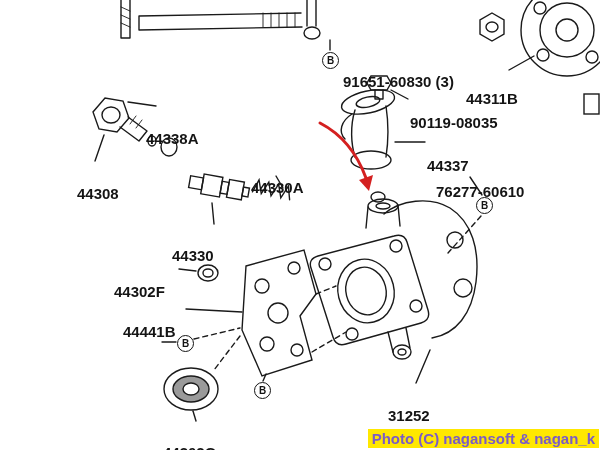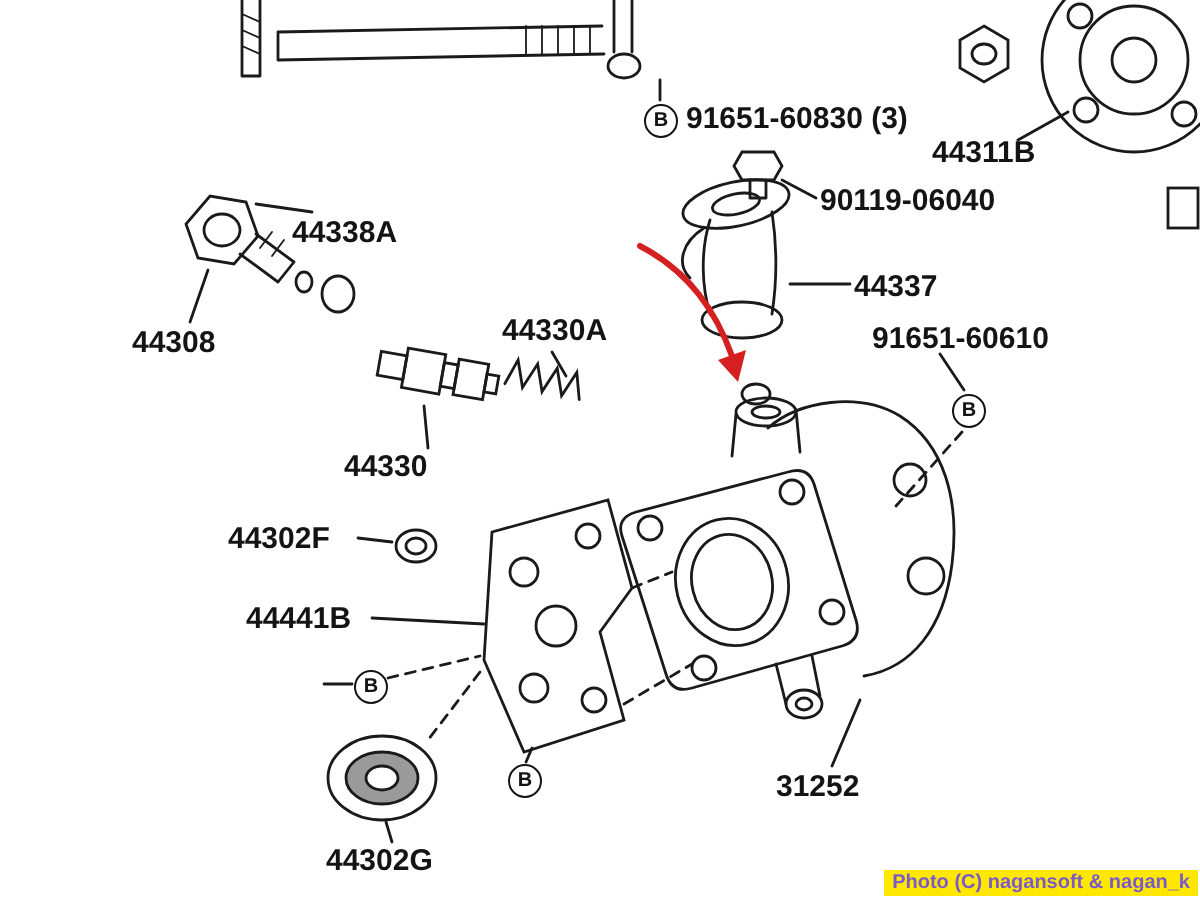--- a/index.html
+++ b/index.html
@@ -3,38 +3,38 @@
 <meta charset="utf-8">
 <style>
   html,body{margin:0;padding:0;background:#fff;}
   .canvas{
     position:relative;width:600px;height:450px;background:#ffffff;overflow:hidden;
     font-family:"Liberation Sans", sans-serif;
   }
   .canvas svg{position:absolute;left:0;top:0;}
   .lbl{
     position:absolute;font-weight:bold;font-size:15px;line-height:18px;
-    color:#141414;white-space:nowrap;
+    color:#141414;white-space:nowrap;margin-top:22px;
   }
   .lbl.red{color:var(--red_label,#e05555);}
   .lbl.hl{
     background:var(--highlight,#3ee1e1);
     color:var(--highlight_text,#b02020);
     padding:0 4px;
   }
   .bmark{
     position:absolute;width:15px;height:15px;border:1.5px solid #141414;border-radius:50%;
     background:#fff;color:#141414;font-size:10px;font-weight:bold;
     display:flex;align-items:center;justify-content:center;
   }
   .watermark{
     position:absolute;right:1px;bottom:2px;
     background:var(--watermark_bg,#ffe800);
     color:var(--watermark_text,#7a5bc7);
-    font-size:10px;font-weight:bold;padding:1px 4px;white-space:nowrap;
+    font-size:15px;font-weight:bold;padding:1px 4px;white-space:nowrap;
   }
 </style>
 </head>
 <body>
 
 <div class="canvas">
 
   <svg viewBox="0 0 600 450" width="600" height="450">
     <g fill="none" stroke="var(--line,#1a1a1a)" stroke-width="1.4" stroke-linecap="round">
 
@@ -168,24 +168,24 @@
       <g stroke="var(--arrow,#d42020)">
         <path d="M320,123 C345,136 358,156 366,178" stroke-width="3"></path>
         <polygon points="373,175 359,180 369,191" fill="var(--arrow,#d42020)" stroke="none"></polygon>
       </g>
     </g>
   </svg>
 
   <div class="lbl" style="left:343px;top:51px">91651-60830 (3)</div>
   <div class="lbl" style="left:466px;top:68px">44311B</div>
   <div class="lbl" style="left:146px;top:108px">44338A</div>
-  <div class="lbl" style="left:410px;top:92px">90119-06040</div>
+  <div class="lbl" style="left:410px;top:92px">90119-08035</div>
   <div class="lbl" style="left:427px;top:135px">44337</div>
-  <div class="lbl" style="left:436px;top:161px">91651-60610</div>
-  <div class="lbl" style="left:66px;top:163px">44308</div>
+  <div class="lbl" style="left:436px;top:161px">76277-60610</div>
+  <div class="lbl" style="left:77px;top:163px">44308</div>
   <div class="lbl" style="left:251px;top:157px">44330A</div>
   <div class="lbl" style="left:172px;top:225px">44330</div>
   <div class="lbl" style="left:114px;top:261px">44302F</div>
   <div class="lbl" style="left:123px;top:301px">44441B</div>
   <div class="lbl" style="left:163px;top:422px">44302G</div>
   <div class="lbl" style="left:388px;top:385px">31252</div>
 
   <div class="bmark" style="left:322px;top:52px">B</div>
   <div class="bmark" style="left:476px;top:197px">B</div>
   <div class="bmark" style="left:177px;top:335px">B</div>

